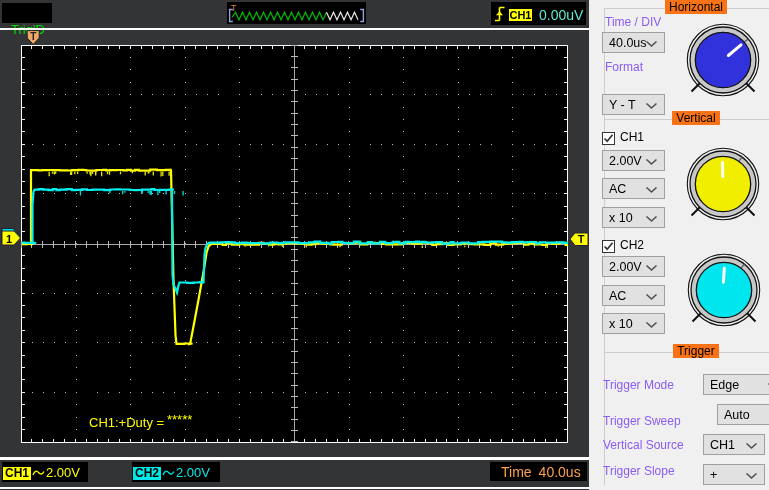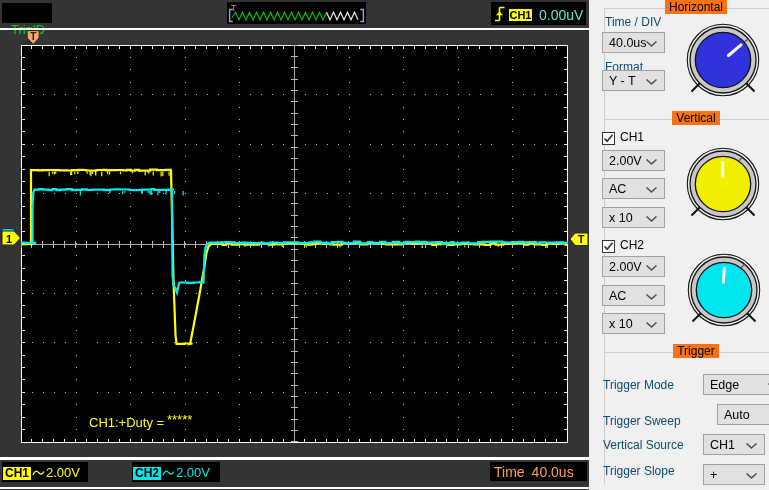--- a/index.html
+++ b/index.html
@@ -2,21 +2,21 @@
 <html><head><meta charset="utf-8"><style>
 * {margin:0;padding:0;box-sizing:border-box}
 body {width:769px;height:490px;overflow:hidden;font-family:"Liberation Sans",sans-serif;background:#f0f0f0;position:relative}
 #left {position:absolute;left:0;top:0;width:589px;height:490px;background:#333436}
 #panel {position:absolute;left:589px;top:0;width:180px;height:490px;background:#f0f0f0}
 .blk {position:absolute;background:#000}
 .combo {position:absolute;height:21px;background:#e1e1e1;border:1px solid #a0a0a0;display:flex;align-items:center;font-size:12.5px;color:#000;padding-left:6px}
 .combo .chev {position:absolute;right:6px;top:7px}
 .cb {width:13px;height:13px;background:#fff;border:1.5px solid #333;display:inline-block}
 .cb svg {position:relative;top:-2px;left:-1.5px}
-.lab {position:absolute;font-size:12px;color:#0c4a6e;white-space:nowrap}
+.lab {position:absolute;font-size:12px;color:#8b5cf6;white-space:nowrap}
 .gline {position:absolute;left:15px;width:165px;height:1px;background:#cdcdcd}
 .glabel {position:absolute;left:0;width:214px;text-align:center;font-size:12px;color:#000;background:transparent}
 .glabel span {background:#f97316;padding:0 4px}
 .vline {position:absolute;width:1px;background:#cdcdcd}
 </style></head><body>
 <div id="left">
   <div class="blk" style="left:2px;top:3px;width:50px;height:20px;color:#00dd00;font-size:13px;padding:19px 0 0 9px">Trig'D</div>
   <div class="blk" style="left:227px;top:2px;width:139px;height:22px"></div>
   <svg width="139" height="22" style="position:absolute;left:227px;top:2px">
       <text x="4" y="9" font-size="9" fill="#e08838" font-family="Liberation Sans, sans-serif">T</text>
@@ -71,42 +71,42 @@
       <span style="color:#ffff00;font-size:13px">2.00V</span>
   </div>
   <div class="blk" style="left:132px;top:462px;width:88px;height:20px;display:flex;align-items:center">
     <span style="background:#00e8e8;color:#000;font-size:12px;font-weight:bold;padding:0 2px;margin-left:1px;height:13px;line-height:13px;position:relative;top:1.5px">CH2</span>
       <svg width="13" height="9" style="margin:0 1px 0 1px">
         <path d="M1 7 Q3.5 1 6.5 4.5 T12 3.5" fill="none" stroke="#00e8e8" stroke-width="1.3"></path>
       </svg>
       <span style="color:#00e8e8;font-size:13px">2.00V</span>
   </div>
   <div class="blk" style="left:490px;top:462px;width:97px;height:19px;color:#ffa04c;font-size:14px;display:flex;align-items:center">
-      <span style="margin-left:4px">Time</span>
+      <span style="margin-left:11px">Time</span>
       <span style="margin-left:7px">40.0us</span>
     </div>
   <div style="position:absolute;left:0;top:487px;width:589px;height:2px;background:#fff"></div>
 </div>
 <div id="panel">
     <div class="vline" style="left:15px;top:8px;height:477px"></div>
     <div class="gline" style="top:8px"></div>
     <div class="glabel" style="top:0px"><span>Horizontal</span></div>
     <div class="gline" style="top:119px"></div>
     <div class="glabel" style="top:111px"><span>Vertical</span></div>
     <div class="gline" style="top:352px"></div>
     <div class="glabel" style="top:344px"><span>Trigger</span></div>
     <div class="lab" style="left:16px;top:15px">Time / DIV</div>
     <div class="combo" style="left:13px;top:32px;width:63px">
       <span>40.0us</span>
       <svg class="chev" width="13" height="8">
         <path d="M1.5 1.5L6.5 6L11.5 1.5" fill="none" stroke="#505050" stroke-width="1.6"></path>
       </svg>
     </div>
     <div class="lab" style="left:16px;top:60px">Format</div>
-    <div class="combo" style="left:13px;top:70px;width:63px">
+    <div class="combo" style="left:13px;top:94px;width:63px">
       <span>Y - T</span>
       <svg class="chev" width="13" height="8">
         <path d="M1.5 1.5L6.5 6L11.5 1.5" fill="none" stroke="#505050" stroke-width="1.6"></path>
       </svg>
     </div>
     <div style="position:absolute;left:13px;top:131px;display:flex;align-items:center">
       <span class="cb"><svg width="13" height="13">
           <path d="M2.5 6.5L5.2 9.2L10.5 2.8" fill="none" stroke="#333" stroke-width="1.7"></path>
         </svg></span>
       <span style="margin-left:5px;font-size:12px;color:#000;position:relative;top:-1px">CH1</span>

